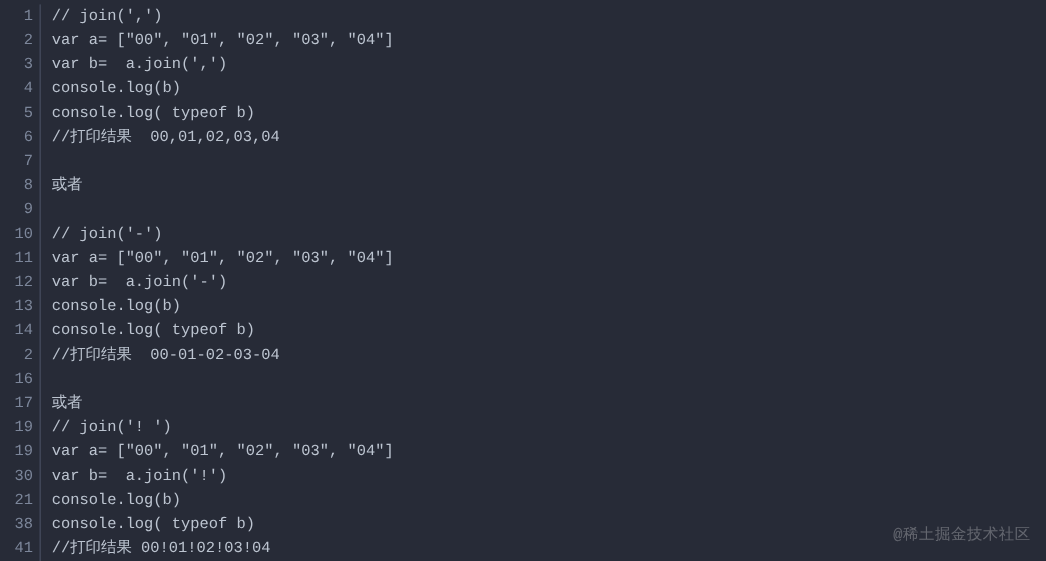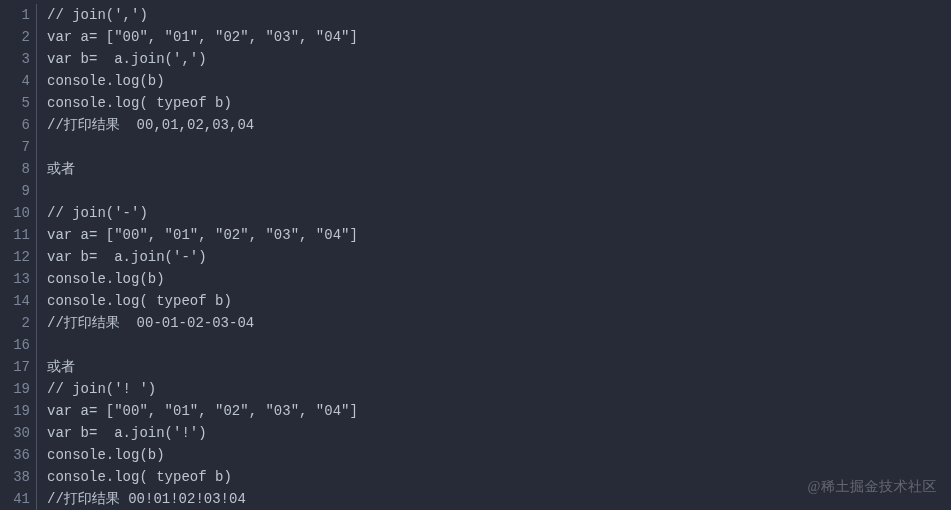--- a/index.html
+++ b/index.html
@@ -34,21 +34,21 @@
   .code {
     flex: 1;
     white-space: pre;
   }
   .code div { height: 22px; }
   .watermark {
     position: absolute;
     right: 14px;
     bottom: 12px;
     color: rgba(255,255,255,0.28);
-    font-family: Liberation Serif, serif;
+    font-family: Liberation Mono, monospace;
     font-size: 14px;
     letter-spacing: 0.5px;
     pointer-events: none;
   }
 </style>
 </head>
 <body>
 
 <div class="editor">
   <div class="gutter" id="gutter">
@@ -65,21 +65,21 @@
       <div>11</div>
       <div>12</div>
       <div>13</div>
       <div>14</div>
       <div>2</div>
       <div>16</div>
       <div>17</div>
       <div>19</div>
       <div>19</div>
       <div>30</div>
-      <div>36</div>
+      <div>21</div>
       <div>38</div>
       <div>41</div>
     </div>
   <div class="divider"></div>
   <div class="code" id="code"><div>// join(',')</div><div>var a= ["00", "01", "02", "03", "04"]</div><div>var b=  a.join(',')</div><div>console.log(b)</div><div>console.log( typeof b)</div><div>//打印结果  00,01,02,03,04</div><div></div><div>或者</div><div></div><div>// join('-')</div><div>var a= ["00", "01", "02", "03", "04"]</div><div>var b=  a.join('-')</div><div>console.log(b)</div><div>console.log( typeof b)</div><div>//打印结果  00-01-02-03-04</div><div></div><div>或者</div><div>// join('! ')</div><div>var a= ["00", "01", "02", "03", "04"]</div><div>var b=  a.join('!')</div><div>console.log(b)</div><div>console.log( typeof b)</div><div>//打印结果 00!01!02!03!04</div></div>
 </div>
 
 <div class="watermark">@稀土掘金技术社区</div>
 
 </body></html>

